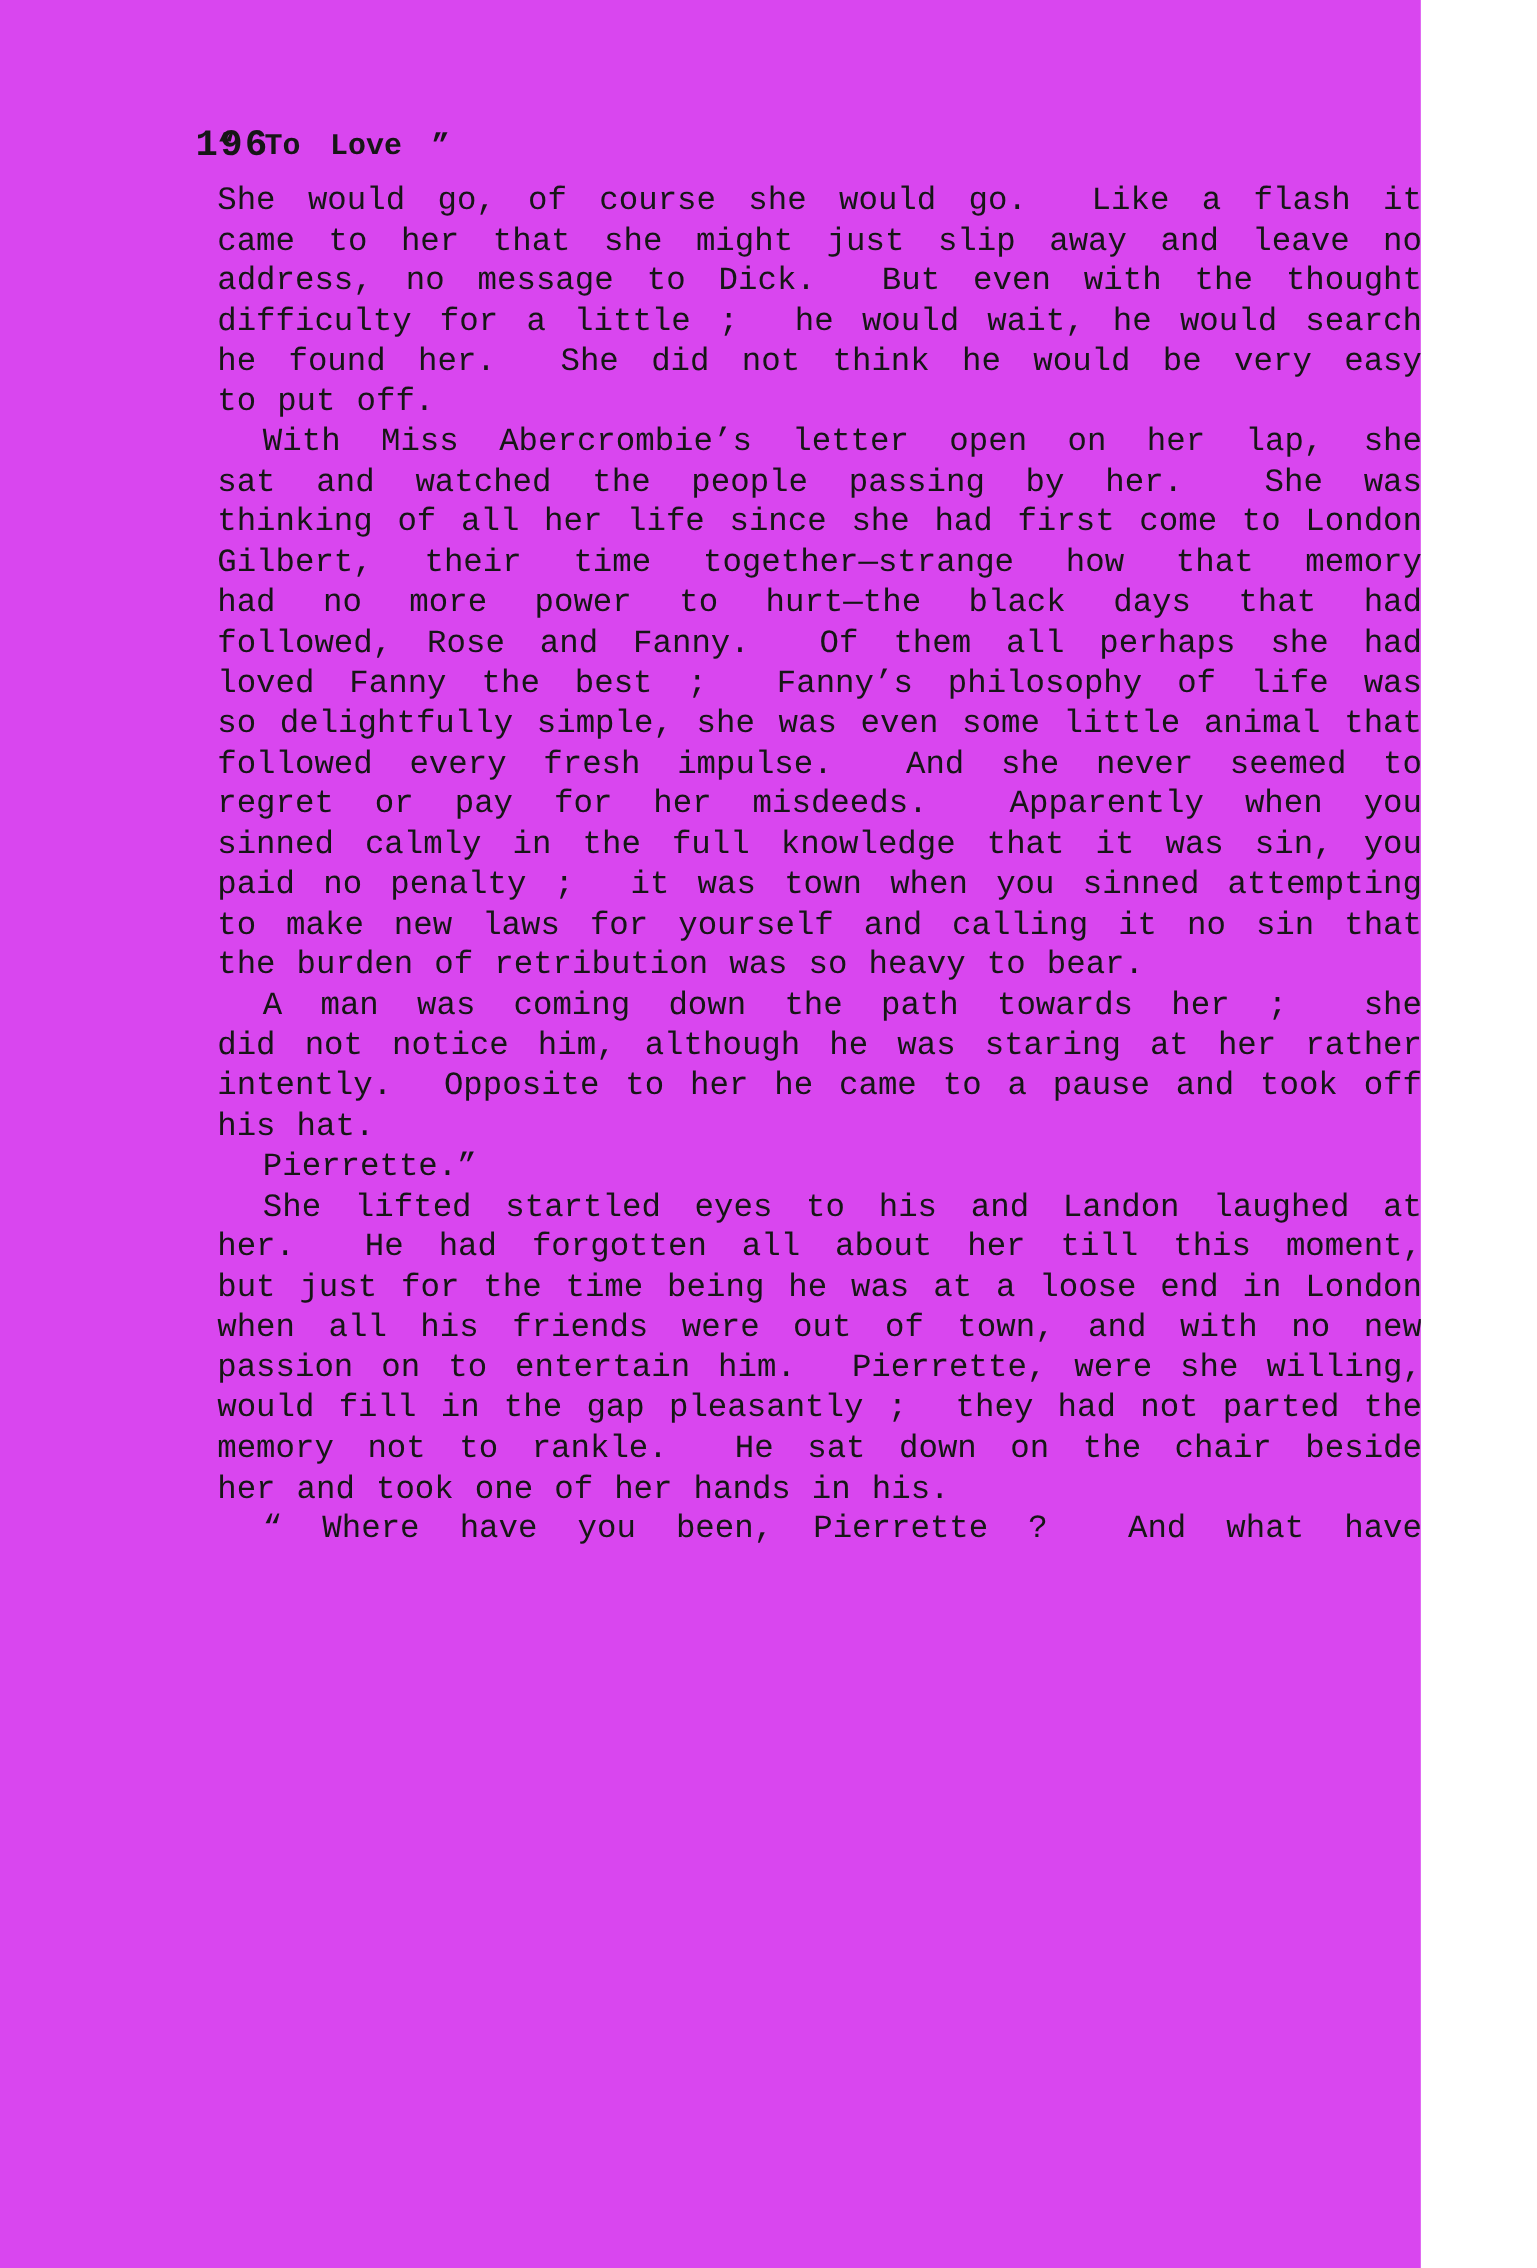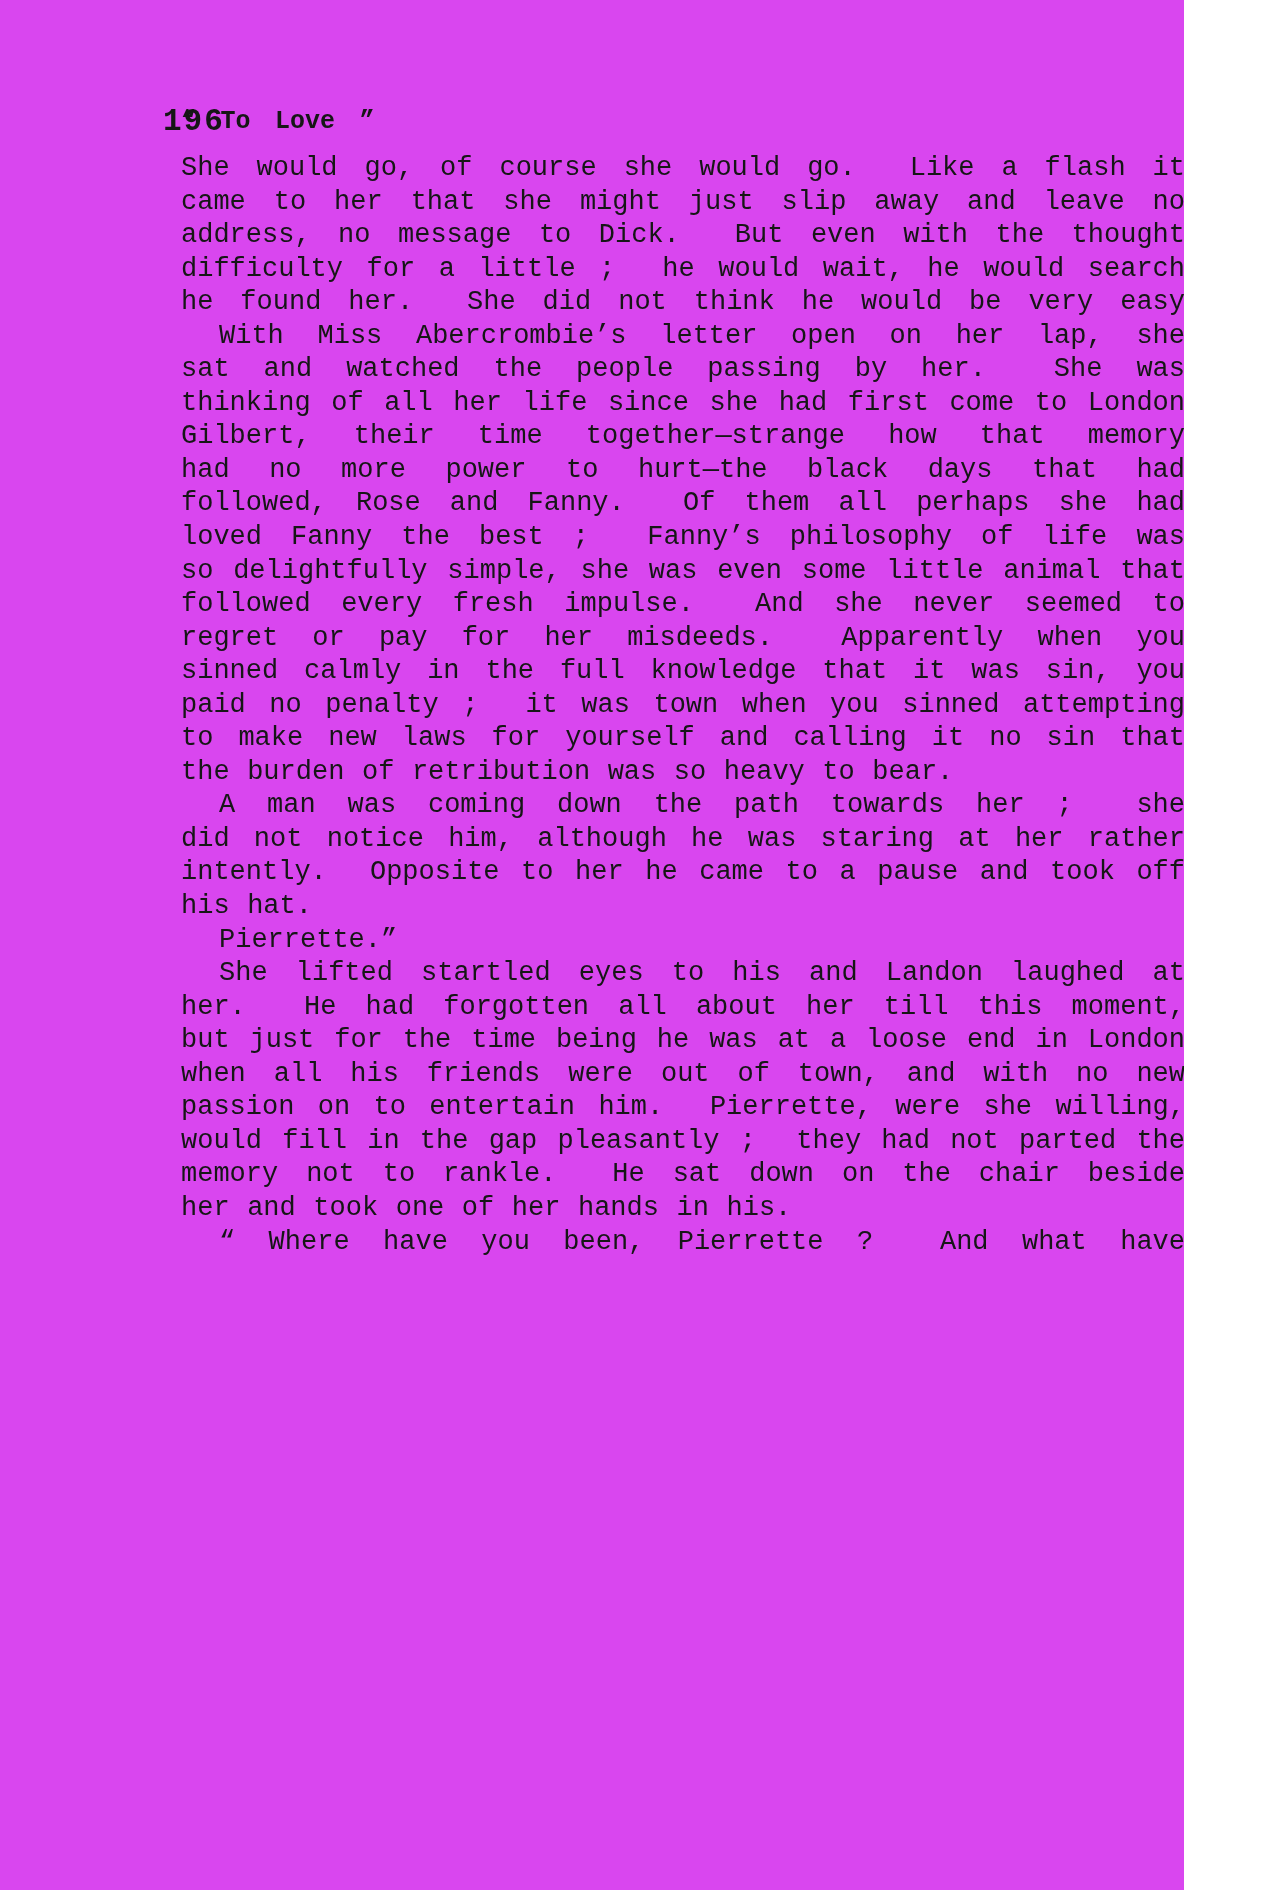--- a/index.html
+++ b/index.html
@@ -74,20 +74,21 @@
     <div class="page-number">196</div>
     <div class="running-title">“ To Love ”</div>
   </div>
   <div class="page-body">
       <div class="para">
         <div class="line">She would go, of course she would go.  Like a flash it</div>
         <div class="line">came to her that she might just slip away and leave no</div>
         <div class="line">address, no message to Dick.  But even with the thought</div>
         <div class="line">difficulty for a little ;  he would wait, he would search till</div>
         <div class="line">he found her.  She did not think he would be very easy</div>
+        <div class="line end">to put off.</div>
       </div>
       <div class="para indent">
         <div class="line">With Miss Abercrombie’s letter open on her lap, she</div>
         <div class="line">sat and watched the people passing by her.  She was</div>
         <div class="line">thinking of all her life since she had first come to London ;</div>
         <div class="line">Gilbert, their time together—strange how that memory</div>
         <div class="line">had no more power to hurt—the black days that had</div>
         <div class="line">followed, Rose and Fanny.  Of them all perhaps she had</div>
         <div class="line">loved Fanny the best ;  Fanny’s philosophy of life was</div>
         <div class="line">so delightfully simple, she was even some little animal that</div>

